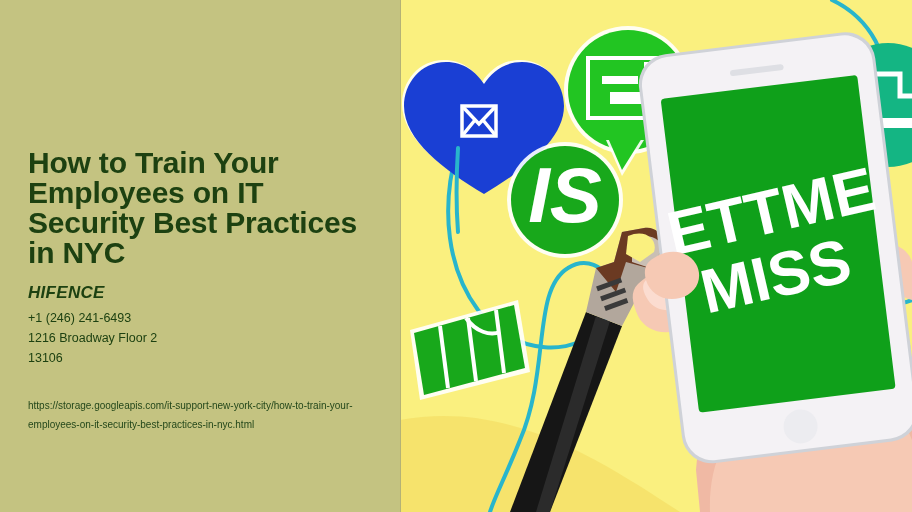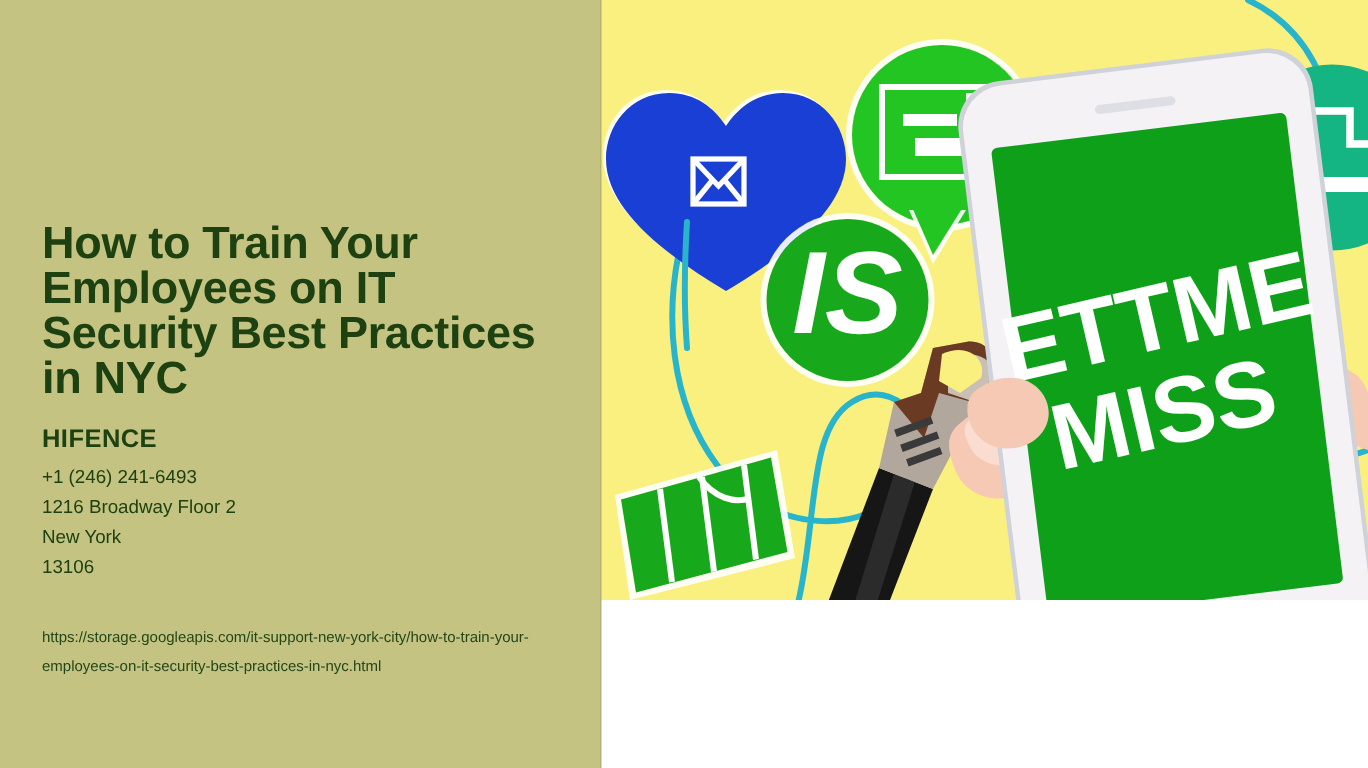--- a/index.html
+++ b/index.html
@@ -48,20 +48,21 @@
     white-space: pre-line;
   }
 
   .brand-name {
     font-size: 17px;
     line-height: 22px;
     font-weight: 700;
     color: #1d4111;
     letter-spacing: 0.3px;
     margin: 0 0 4px 0;
+    font-style: italic;
   }
 
   .contact-line {
     font-size: 12.5px;
     line-height: 20px;
     color: #1d4111;
     margin: 0;
   }
 
   .source-url {
@@ -70,21 +71,21 @@
     line-height: 19px;
     color: #23471a;
     width: 330px;
     word-break: break-all;
   }
 
   
   .right-panel {
     position: relative;
     width: 512px;
-    height: 400px;
+    height: 512px;
     flex: 0 0 512px;
     background: #f97316;
     overflow: hidden;
   }
 
   .illus-svg {
     position: absolute;
     inset: 0;
     width: 512px;
     height: 512px;
@@ -112,21 +113,20 @@
 Employees on IT
 Security Best Practices
 in NYC</h1>
 
       <div class="brand-name">HIFENCE</div>
 
       <div class="contact-line">+1 (246) 241-6493</div>
 
       <div class="contact-line">1216 Broadway Floor 2</div>
 
-      <div class="contact-line">New York</div>
 
       <div class="contact-line">13106</div>
 
       <div class="source-url">https://storage.googleapis.com/it-support-new-york-city/how-to-train-your-employees-on-it-security-best-practices-in-nyc.html</div>
 
     </div>
   </div>
 
   <div class="right-panel">
 

